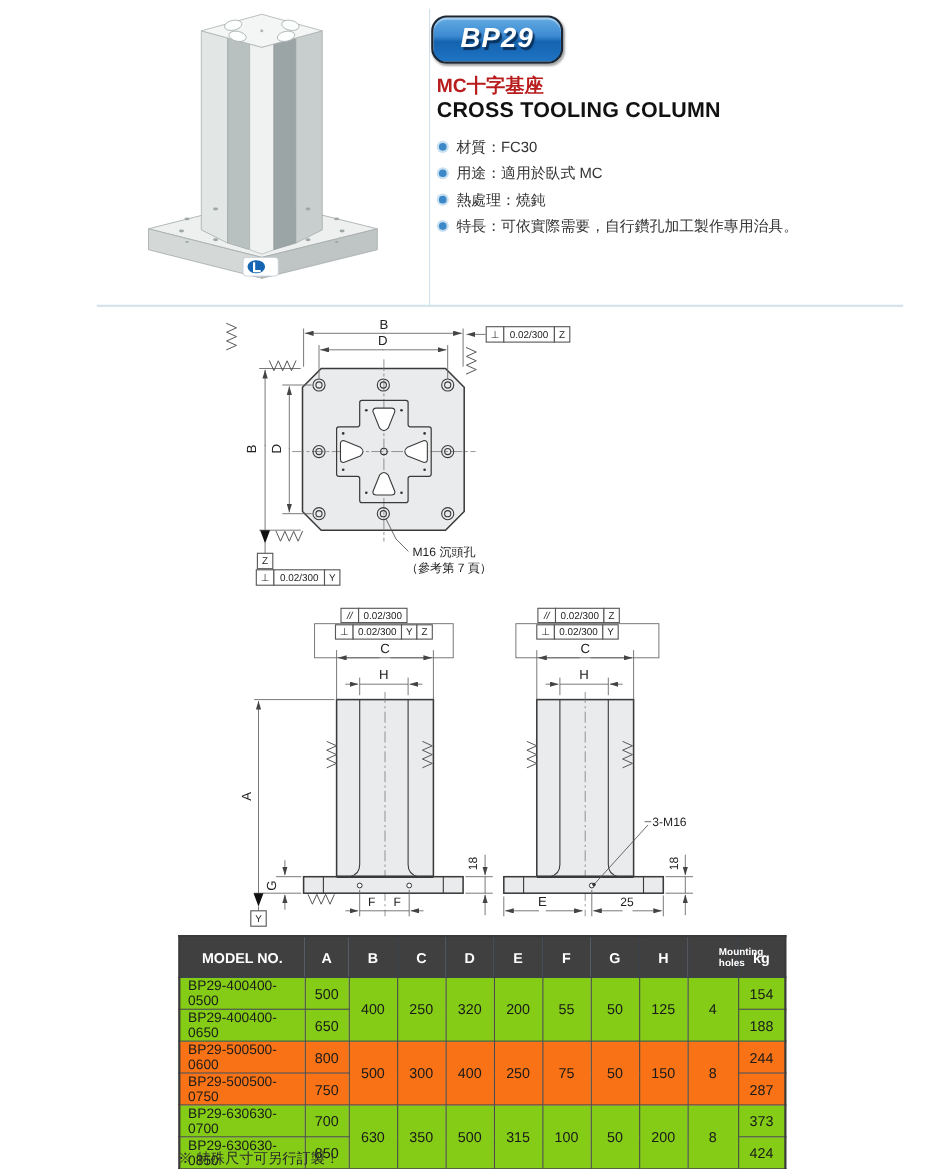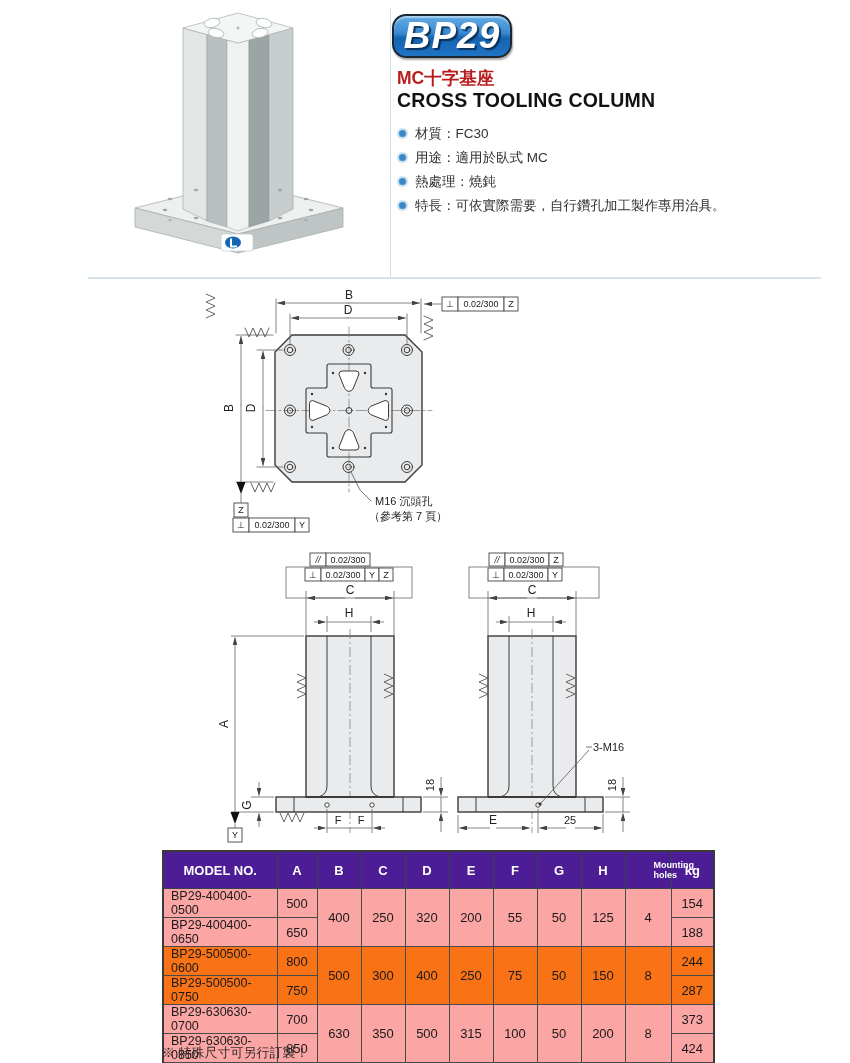--- a/index.html
+++ b/index.html
@@ -10,46 +10,46 @@
   
   .v-rule{left:390px;top:8px;width:1px;height:270px;background:#cfe0ea;}
   .h-rule{left:88px;top:277px;width:733px;height:2px;background:#d5e3ec;}
 
   
   .badge{left:392px;top:14px;width:120px;height:44px;border-radius:14px;
          background:linear-gradient(180deg,#63abe2 0%,#3c8ad2 42%,#1463af 55%,#1f74c4 100%);
          border:2.5px solid #1c2733;box-sizing:border-box;
          box-shadow:inset 0 2px 1px rgba(255,255,255,.45), 1px 2px 2px rgba(0,0,0,.35);
          text-align:center;}
-  .badge span{font-style:italic;font-weight:bold;font-size:37px;line-height:39px;
+  .badge span{font-style:italic;font-weight:bold;font-size:25px;line-height:39px;
          color:#fff;letter-spacing:1px;text-shadow:2px 2px 1px rgba(8,40,78,.85);}
 
   .title-zh{left:397px;top:66px;font-size:17.5px;font-weight:bold;color:#b91c1c;}
   .title-en{left:397px;top:89px;font-size:19.5px;font-weight:bold;color:#111;letter-spacing:.2px;}
 
   .specs{left:397px;top:126px;width:430px;}
   .spec-item{display:flex;align-items:flex-start;margin-bottom:7px;font-size:13.5px;color:#333;line-height:1.25;}
   .bullet{flex:0 0 7px;width:7px;height:7px;border-radius:50%;background:#3c88c8;
           box-shadow:0 0 0 2px #c9e0f0;margin:4px 9px 0 2px;}
 
   
   svg text{font-family:"Liberation Sans",sans-serif;fill:#222;}
   .dimtxt{font-size:12px;}
   .dimtxt-s{font-size:11px;}
   .toltxt{font-size:9px;}
   .notetxt{font-size:11px;}
 
   
   .spec-table{position:absolute;left:162px;top:850px;width:551px;border-collapse:collapse;
               table-layout:fixed;border:2px solid #3a3a3a;}
-  .spec-table th{background:#4c1d95;color:#fff;border:1px solid #39414d;height:36px;
+  .spec-table th{background:#404040;color:#fff;border:1px solid #39414d;height:36px;
                  font-weight:bold;font-size:13px;padding:0;}
   .spec-table th.th-small{font-size:9px;line-height:1.15;padding-left:28px;}
   .spec-table td{border:1px solid #4a4a4a;text-align:center;height:19px;padding:0;
-                 font-size:13px;color:#1a1a1a;background:#fca5a5;}
+                 font-size:13px;color:#1a1a1a;background:#84cc16;}
   .spec-table td.model{text-align:left;padding-left:7px;font-size:12.5px;}
   .spec-table tr.tint td{background:#f97316;}
 
   .footnote{left:162px;top:1044px;font-size:13px;color:#2b2b2b;}
 </style>
 </head>
 <body>
 
 <svg class="abs" style="left:0;top:0" width="850" height="280" viewBox="0 0 850 280">
   <g>

